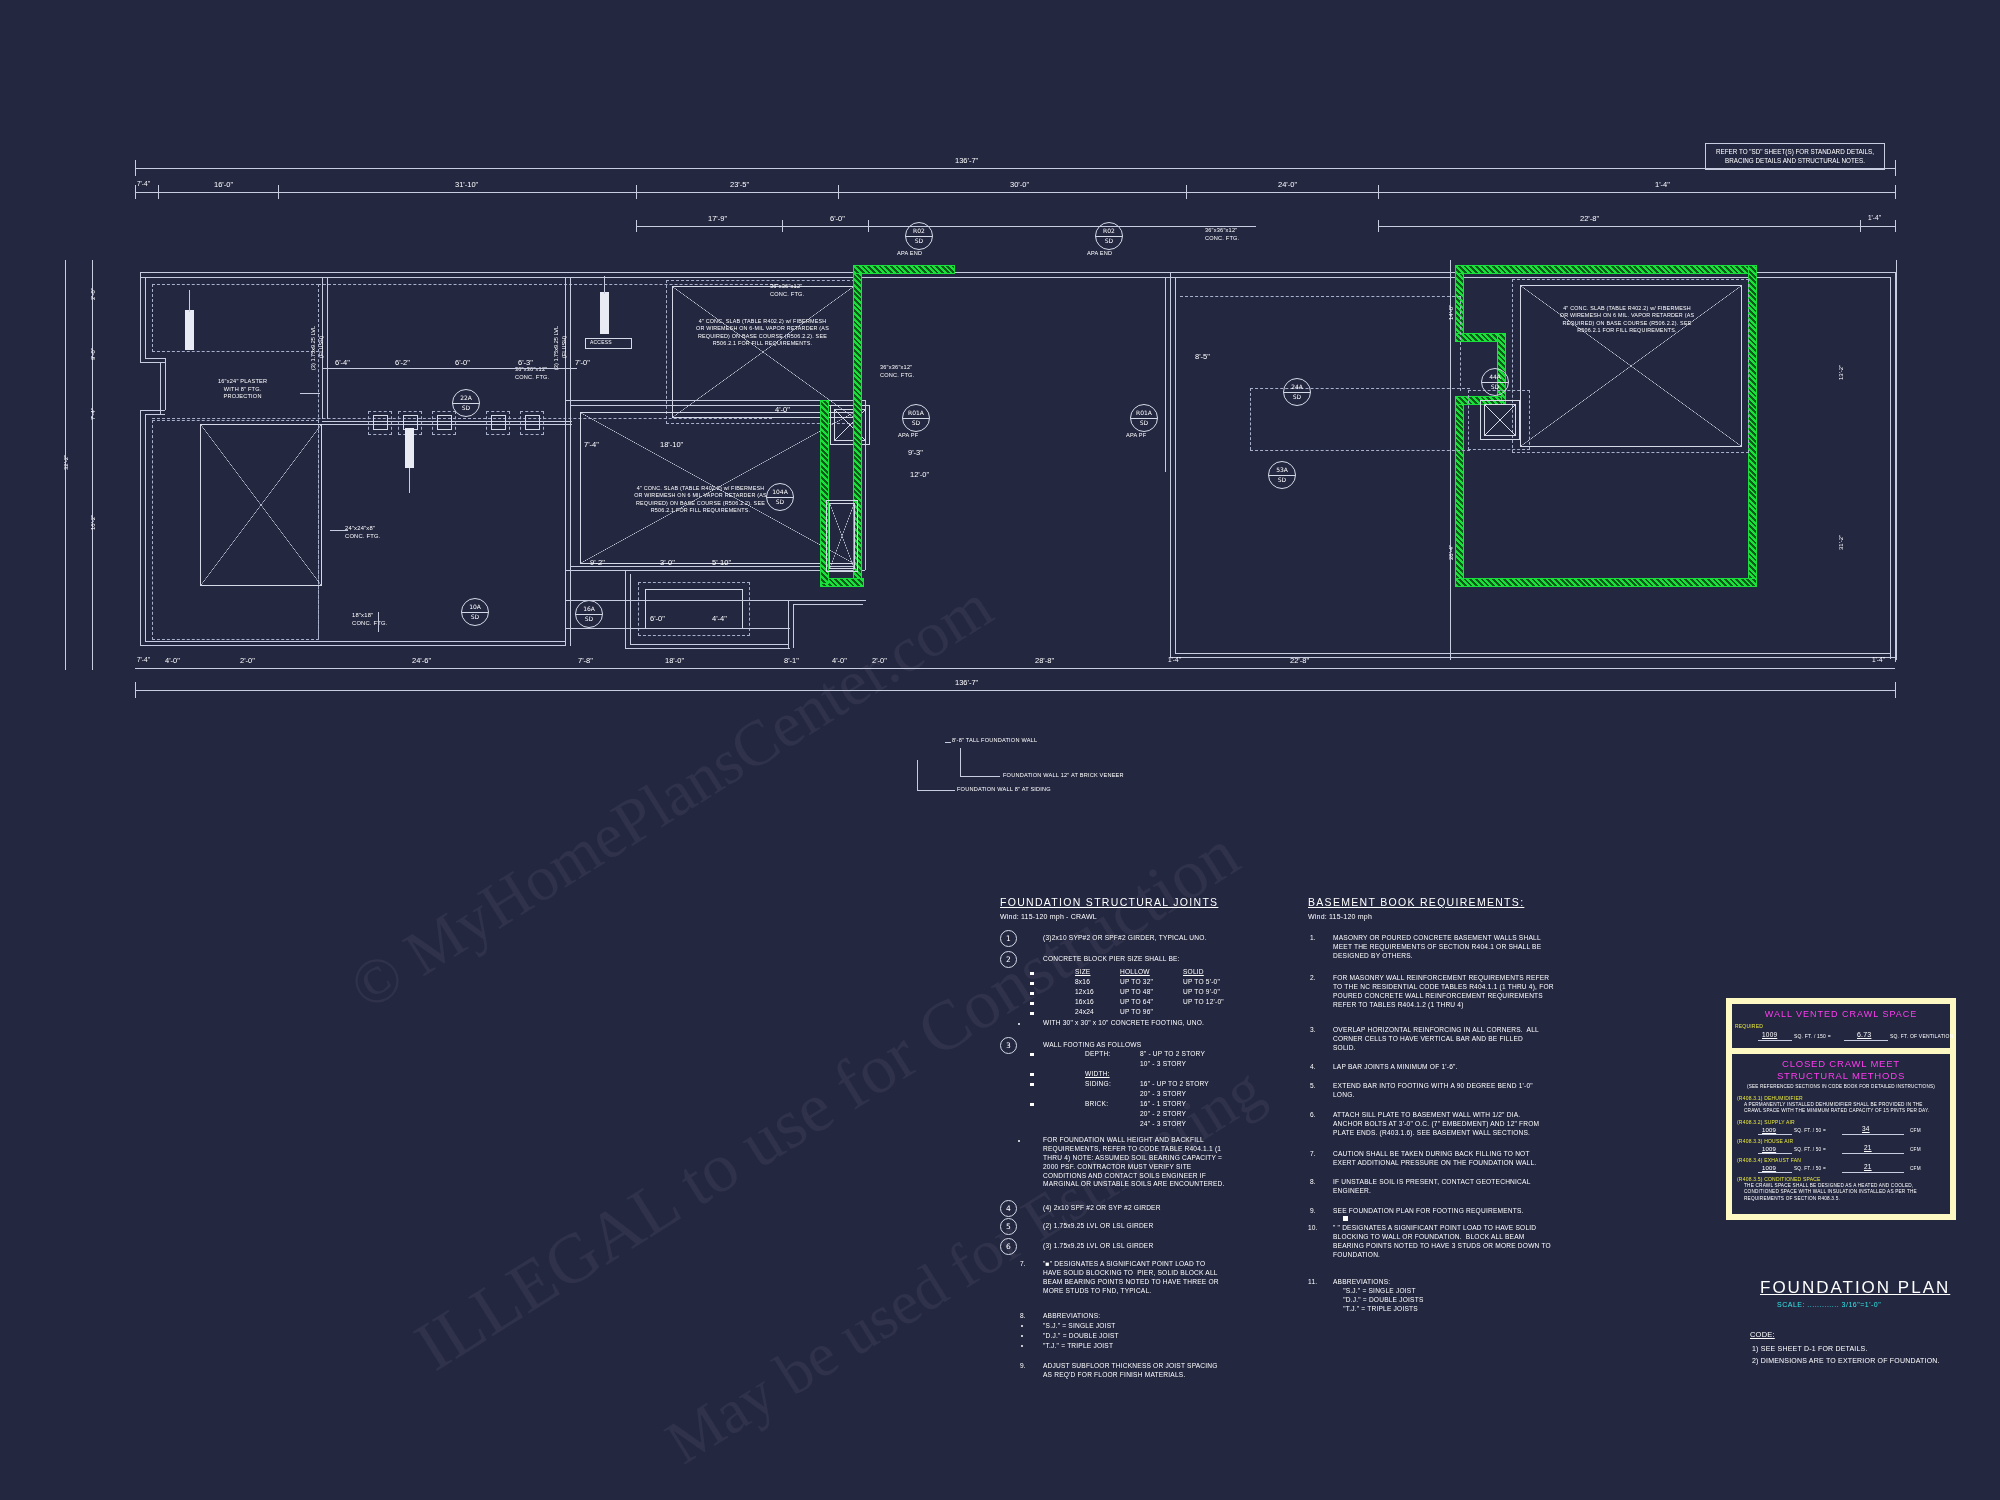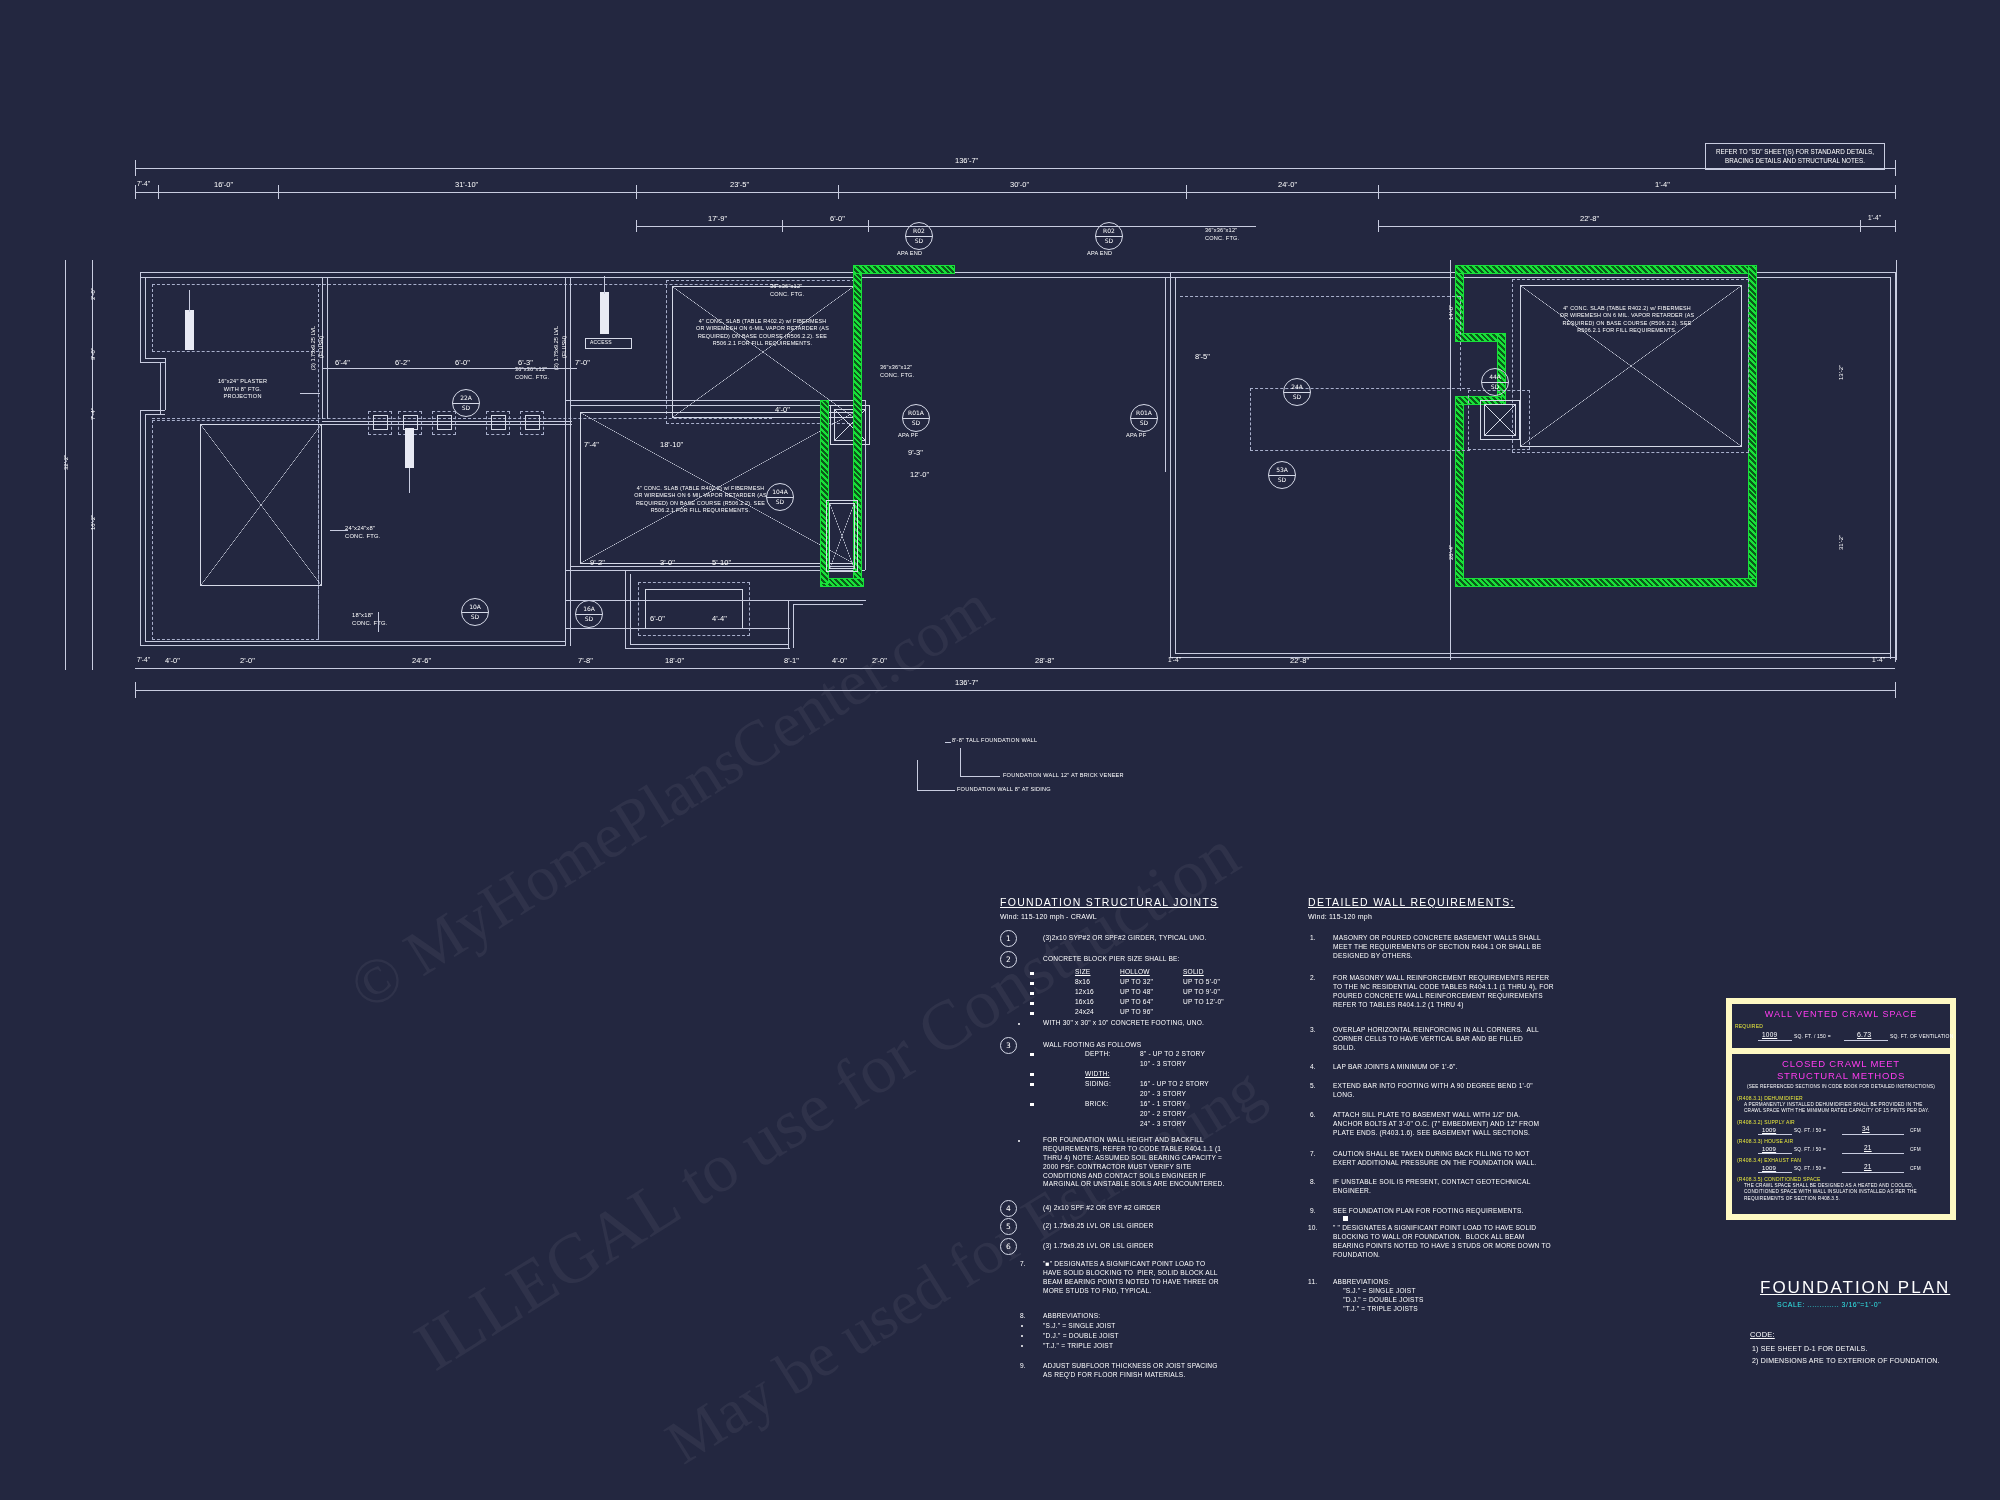--- a/index.html
+++ b/index.html
@@ -478,21 +478,21 @@
   <div class="note" style="left:1043px;top:1322px;">"S.J." = SINGLE JOIST</div>
   <div class="dotbul" style="left:1021px;top:1335px;"></div>
   <div class="note" style="left:1043px;top:1332px;">"D.J." = DOUBLE JOIST</div>
   <div class="dotbul" style="left:1021px;top:1345px;"></div>
   <div class="note" style="left:1043px;top:1342px;">"T.J." = TRIPLE JOIST</div>
 
   <div class="note" style="left:1020px;top:1362px;">9.</div>
   <div class="note" style="left:1043px;top:1362px;">ADJUST SUBFLOOR THICKNESS OR JOIST SPACING
 AS REQ'D FOR FLOOR FINISH MATERIALS.</div>
 
-  <div class="note secthead" style="left:1308px;top:895px;font-size:10.5px;">DETAILED WALL REQUIREMENTS:</div>
+  <div class="note secthead" style="left:1308px;top:895px;font-size:10.5px;">BASEMENT BOOK REQUIREMENTS:</div>
   <div class="note" style="left:1308px;top:912px;font-size:7px;">Wind: 115-120 mph</div>
 
   <div class="note" style="left:1310px;top:934px;">1.</div>
   <div class="note" style="left:1333px;top:934px;">MASONRY OR POURED CONCRETE BASEMENT WALLS SHALL
 MEET THE REQUIREMENTS OF SECTION R404.1 OR SHALL BE
 DESIGNED BY OTHERS.</div>
 
   <div class="note" style="left:1310px;top:974px;">2.</div>
   <div class="note" style="left:1333px;top:974px;">FOR MASONRY WALL REINFORCEMENT REQUIREMENTS REFER
 TO THE NC RESIDENTIAL CODE TABLES R404.1.1 (1 THRU 4), FOR

